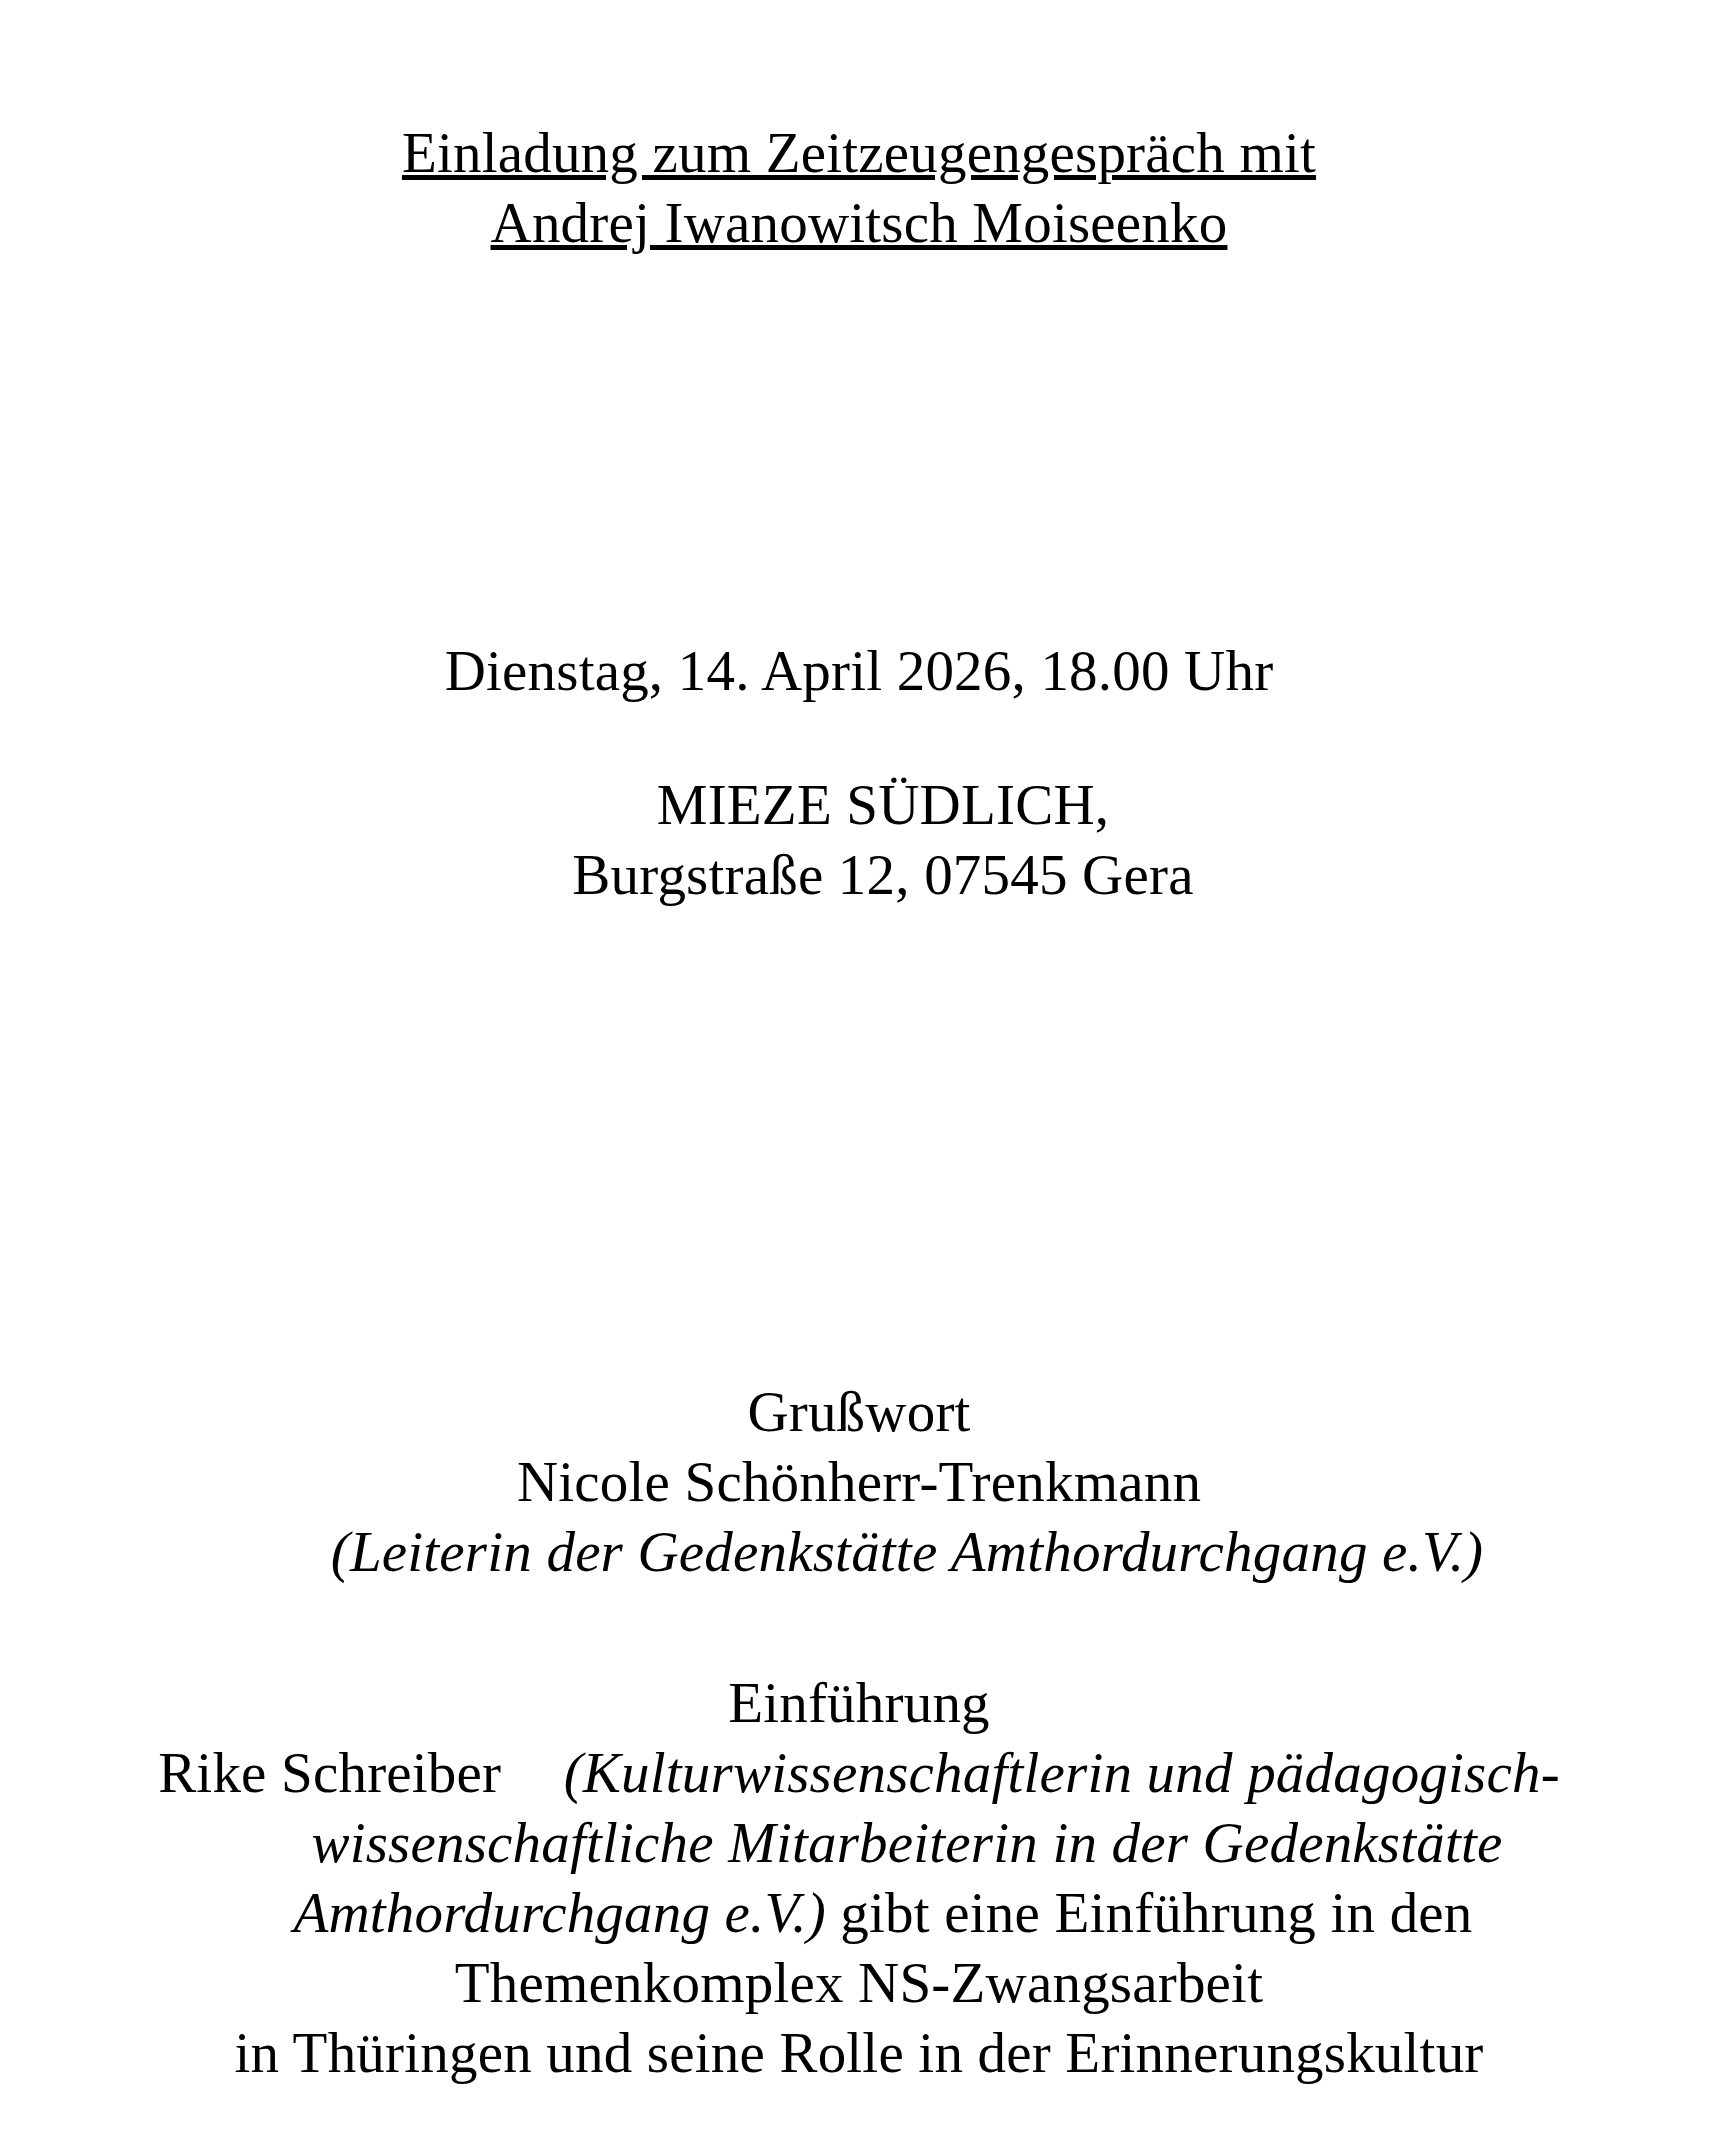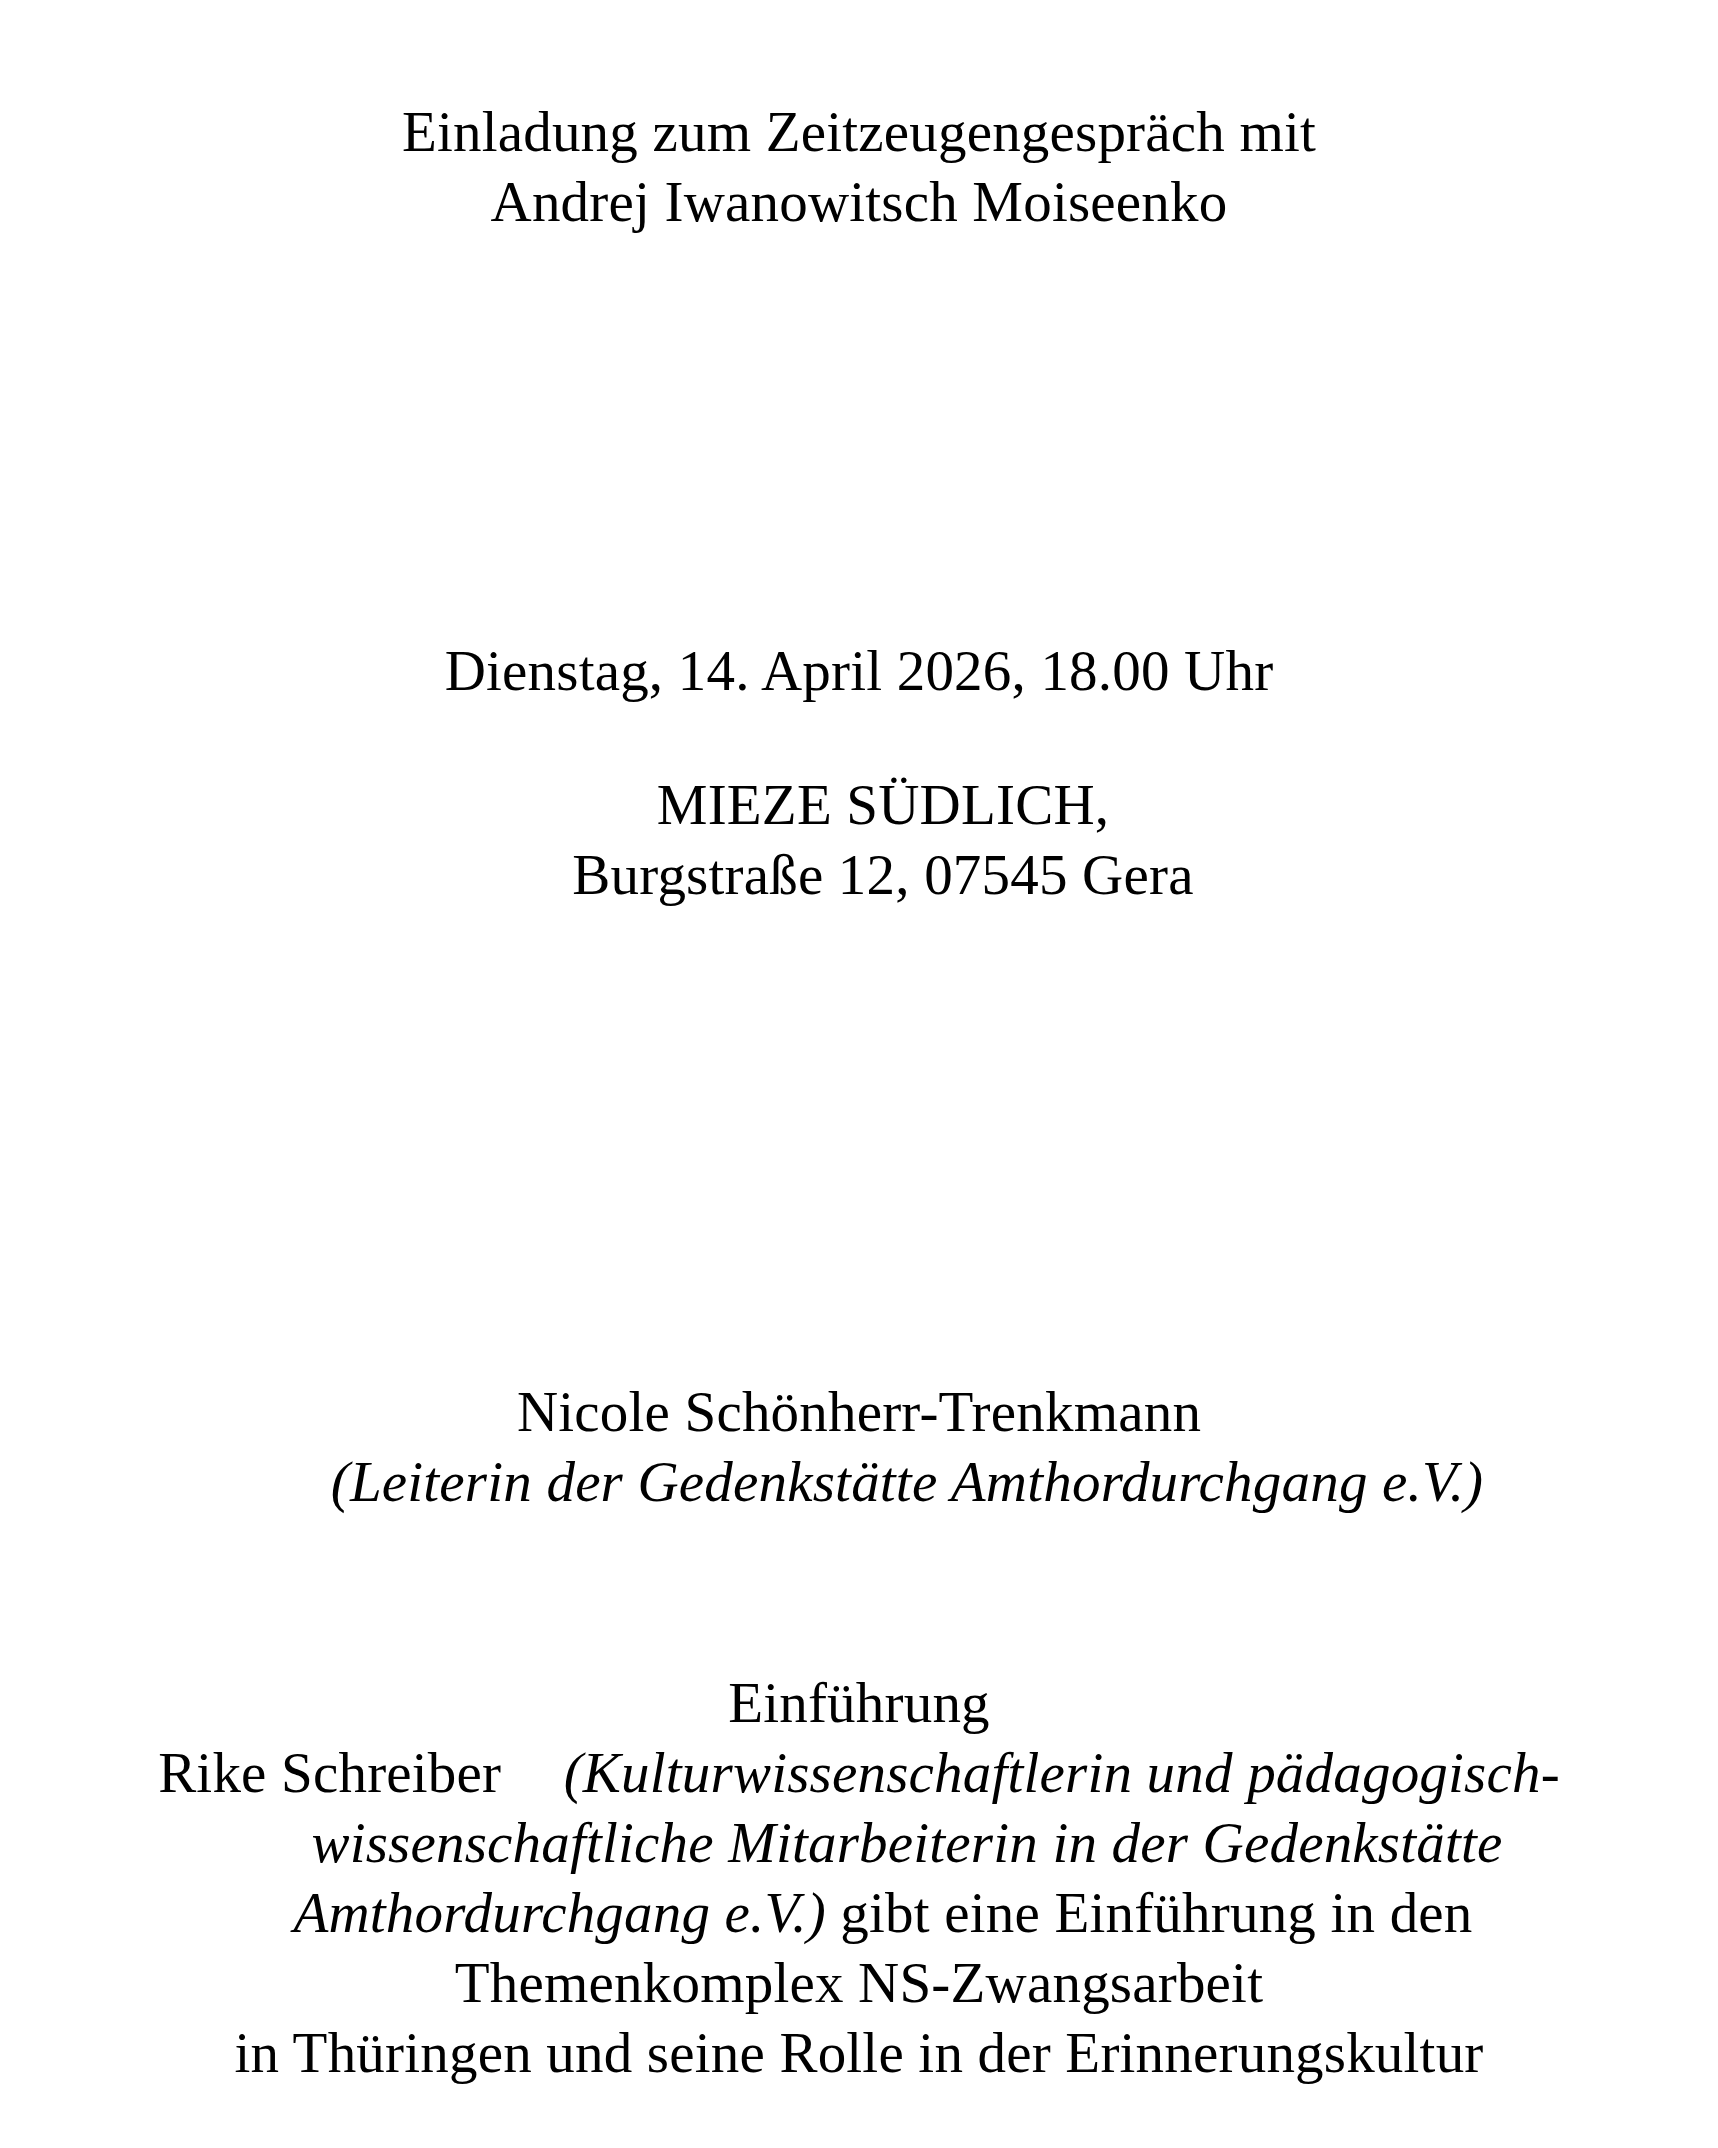--- a/index.html
+++ b/index.html
@@ -27,35 +27,36 @@
     white-space: nowrap;
   }
   .italic { font-style: italic; margin-left: 48px; }
   .line { width: 100%; }
 </style>
 </head>
 <body>
 
 <div class="page">
 
-  <div class="block" style="top: 97px;">
+  <div class="block" style="top: 118px; text-decoration: underline;">
     <div class="line">Einladung zum Zeitzeugengespräch mit</div>
     <div class="line">Andrej Iwanowitsch Moiseenko</div>
   </div>
 
   <div class="block" style="top: 636px;">
     <div class="line">Dienstag, 14. April 2026, 18.00 Uhr</div>
   </div>
 
   <div class="block" style="top: 770px; margin-left: 24px;">
     <div class="line">MIEZE SÜDLICH,</div>
     <div class="line">Burgstraße 12, 07545 Gera</div>
   </div>
 
   <div class="block" style="top: 1377px;">
+    <div class="line">Grußwort</div>
     <div class="line">Nicole Schönherr-Trenkmann</div>
     <div class="line italic">(Leiterin der Gedenkstätte Amthordurchgang e.V.)</div>
   </div>
 
   <div class="block" style="top: 1668px;">
     <div class="line">Einführung</div>
     <div class="line"><span>Rike Schreiber </span><span class="italic">(Kulturwissenschaftlerin und pädagogisch-</span></div>
     <div class="line italic">wissenschaftliche Mitarbeiterin in der Gedenkstätte</div>
     <div class="line"><span class="italic">Amthordurchgang e.V.)</span><span> gibt eine Einführung in den</span></div>
     <div class="line">Themenkomplex NS-Zwangsarbeit</div>

